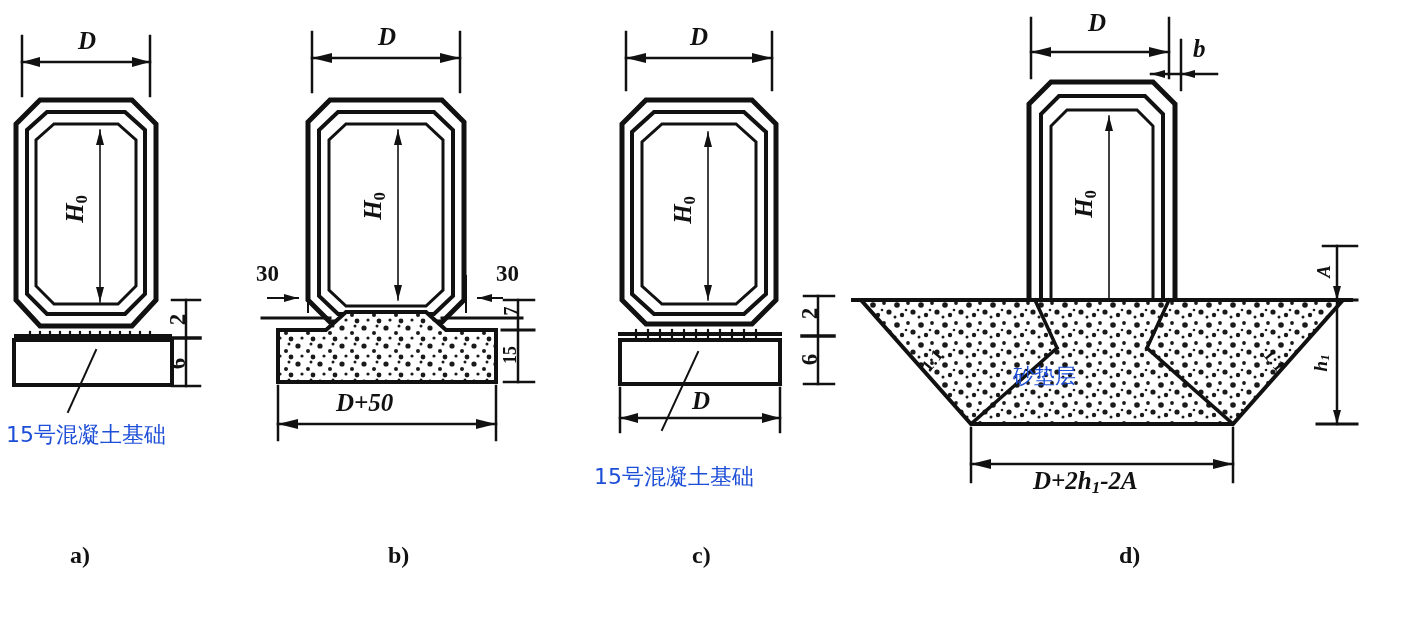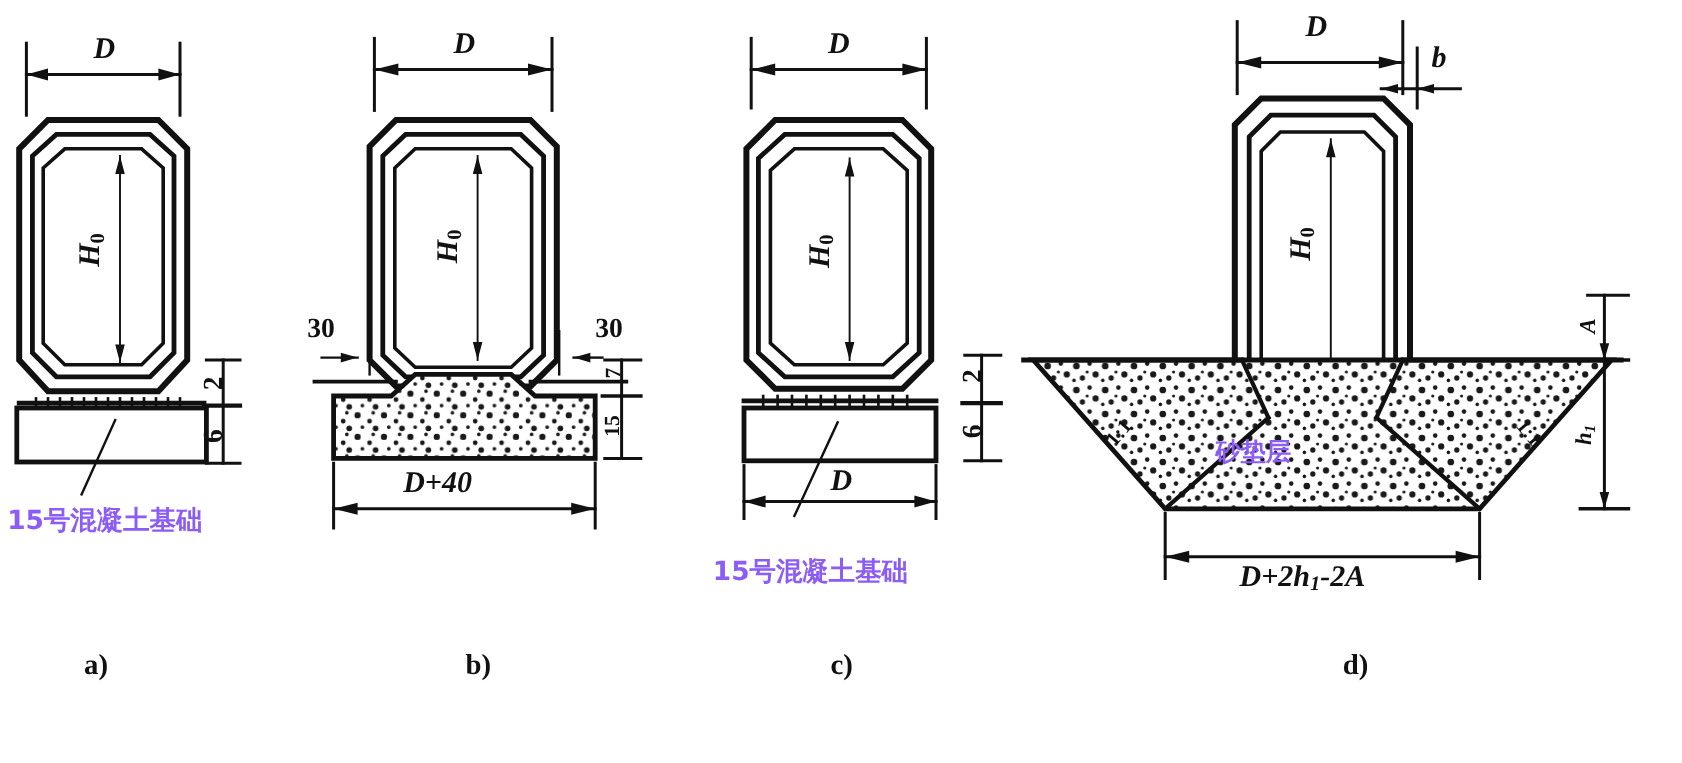--- a/index.html
+++ b/index.html
@@ -41,24 +41,24 @@
     font-weight: bold;
     font-size: 23px;
     font-family: "Liberation Serif", serif;
   }
   .rot90 {
     transform: rotate(-90deg);
     transform-origin: 50% 50%;
   }
   .cn {
     font-family: "DejaVu Sans", sans-serif;
-    font-weight: bold;
+    font-weight: normal;
     font-size: 22px;
     letter-spacing: 0px;
-    color: #8b5cf6;
+    color: #1d4ed8;
   }
   .caption {
     position: absolute;
     font-family: "Liberation Serif", serif;
     font-weight: bold;
     font-size: 24px;
     color: #111111;
   }
   .sub {
     font-size: 0.68em;
@@ -196,21 +196,21 @@
 
     <div class="lbl italic-dim" style="left:128px; top:24px;">D</div>
 
     <div class="lbl italic-dim rot90" style="left:110px; top:192px;">
       <span>H<span class="subn">0</span></span>
     </div>
 
     <div class="lbl num-dim" style="left:6px; top:262px;">30</div>
     <div class="lbl num-dim" style="left:246px; top:262px;">30</div>
 
-    <div class="lbl italic-dim" style="left:86px; top:390px;">D+40</div>
+    <div class="lbl italic-dim" style="left:86px; top:390px;">D+50</div>
 
     <div class="lbl num-dim rot90" style="left:256px; top:302px; font-size:18px;">7</div>
     <div class="lbl num-dim rot90" style="left:251px; top:346px; font-size:18px;">15</div>
 
     <div class="caption" style="left:138px; top:542px;">b)</div>
   </div>
 
   <div class="fig" style="left:580px; width:280px;">
     <svg width="280" height="636" viewBox="0 0 280 636">
       <g stroke="#111" fill="none" stroke-linecap="square">

